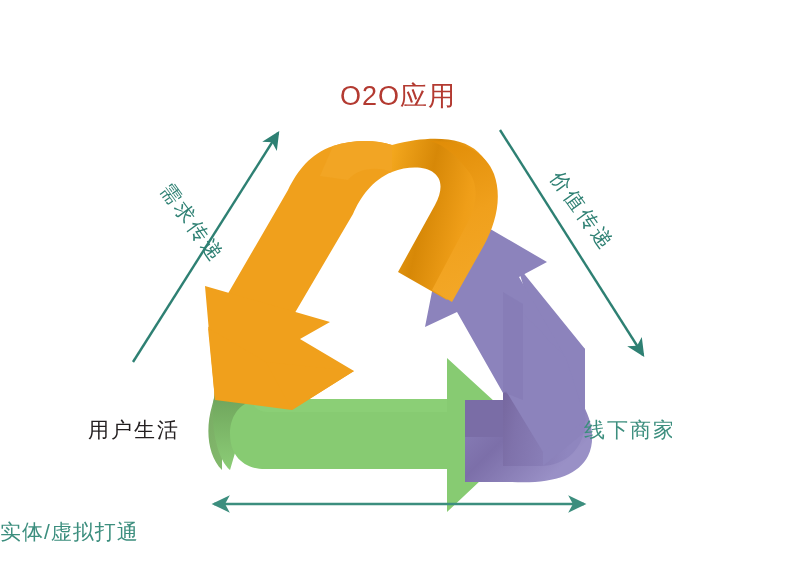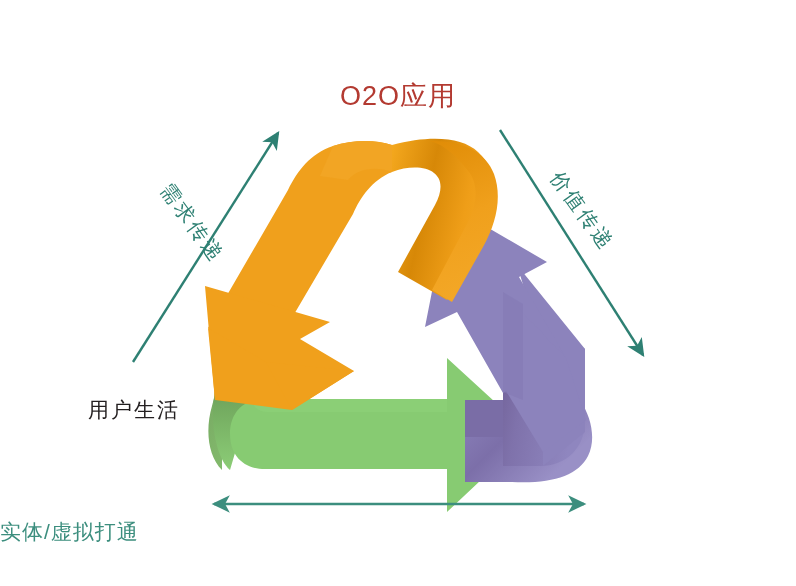--- a/index.html
+++ b/index.html
@@ -34,21 +34,21 @@
     left: 0;
     top: 78px;
     width: 796px;
     text-align: center;
     font-size: 27px;
     color: #b33a31;
     letter-spacing: 1px;
   }
   #label-user-life {
     left: 88px;
-    top: 396px;
+    top: 416px;
     font-size: 21px;
     color: #231f20;
     letter-spacing: 2px;
   }
   #label-offline-merchant {
     left: 584px;
     top: 416px;
     font-size: 21px;
     color: #3c8e7e;
     letter-spacing: 2px;
@@ -203,20 +203,21 @@
 
     <line x1="500" y1="130" x2="643" y2="355" stroke="#2e8073" stroke-width="2.4" marker-end="url(#mkArrowEnd)"></line>
 
     <line x1="214" y1="504" x2="584" y2="504" stroke="#3c8e7e" stroke-width="2.4" marker-start="url(#mkArrowStart)" marker-end="url(#mkArrowEnd2)"></line>
   </svg>
 
   <div class="lbl" id="title-o2o">O2O应用</div>
 
   <div class="lbl" id="label-user-life">用户生活</div>
 
+  <div class="lbl" id="label-offline-merchant">线下商家</div>
 
   <div class="lbl" id="label-bottom-axis">实体/虚拟打通</div>
 
   <div class="rot-lbl" id="label-demand-transfer">需求传递</div>
 
   <div class="rot-lbl" id="label-value-transfer">价值传递</div>
 
 </div>
 
 </body></html>

